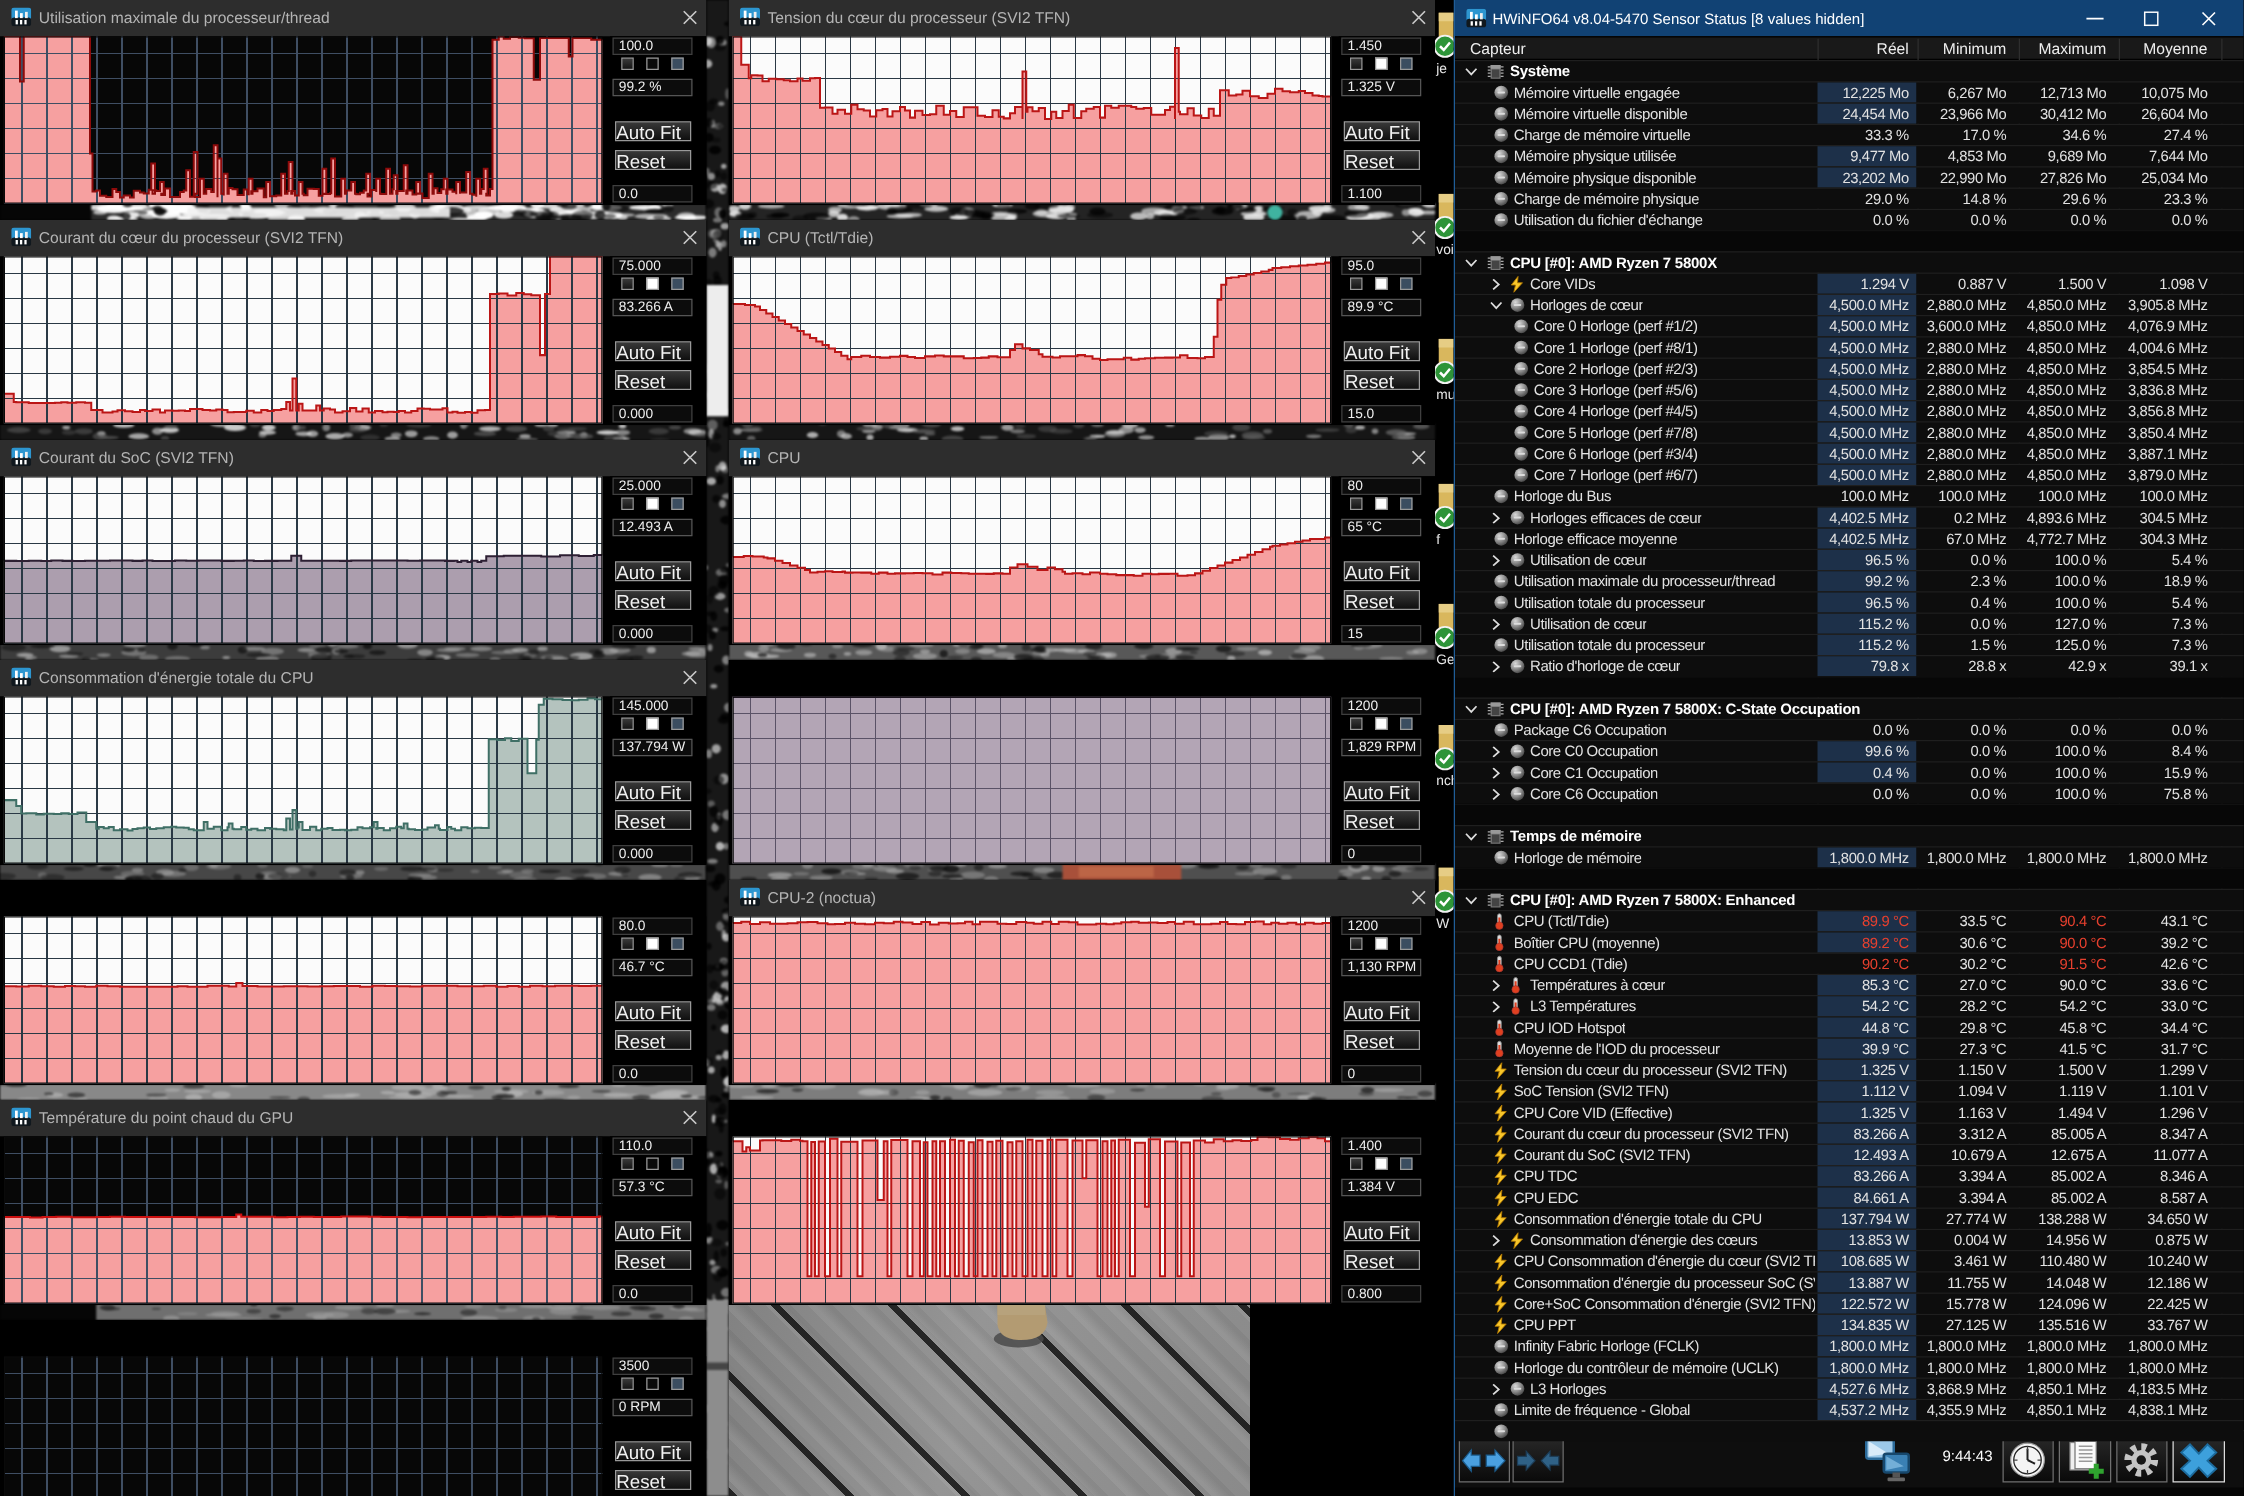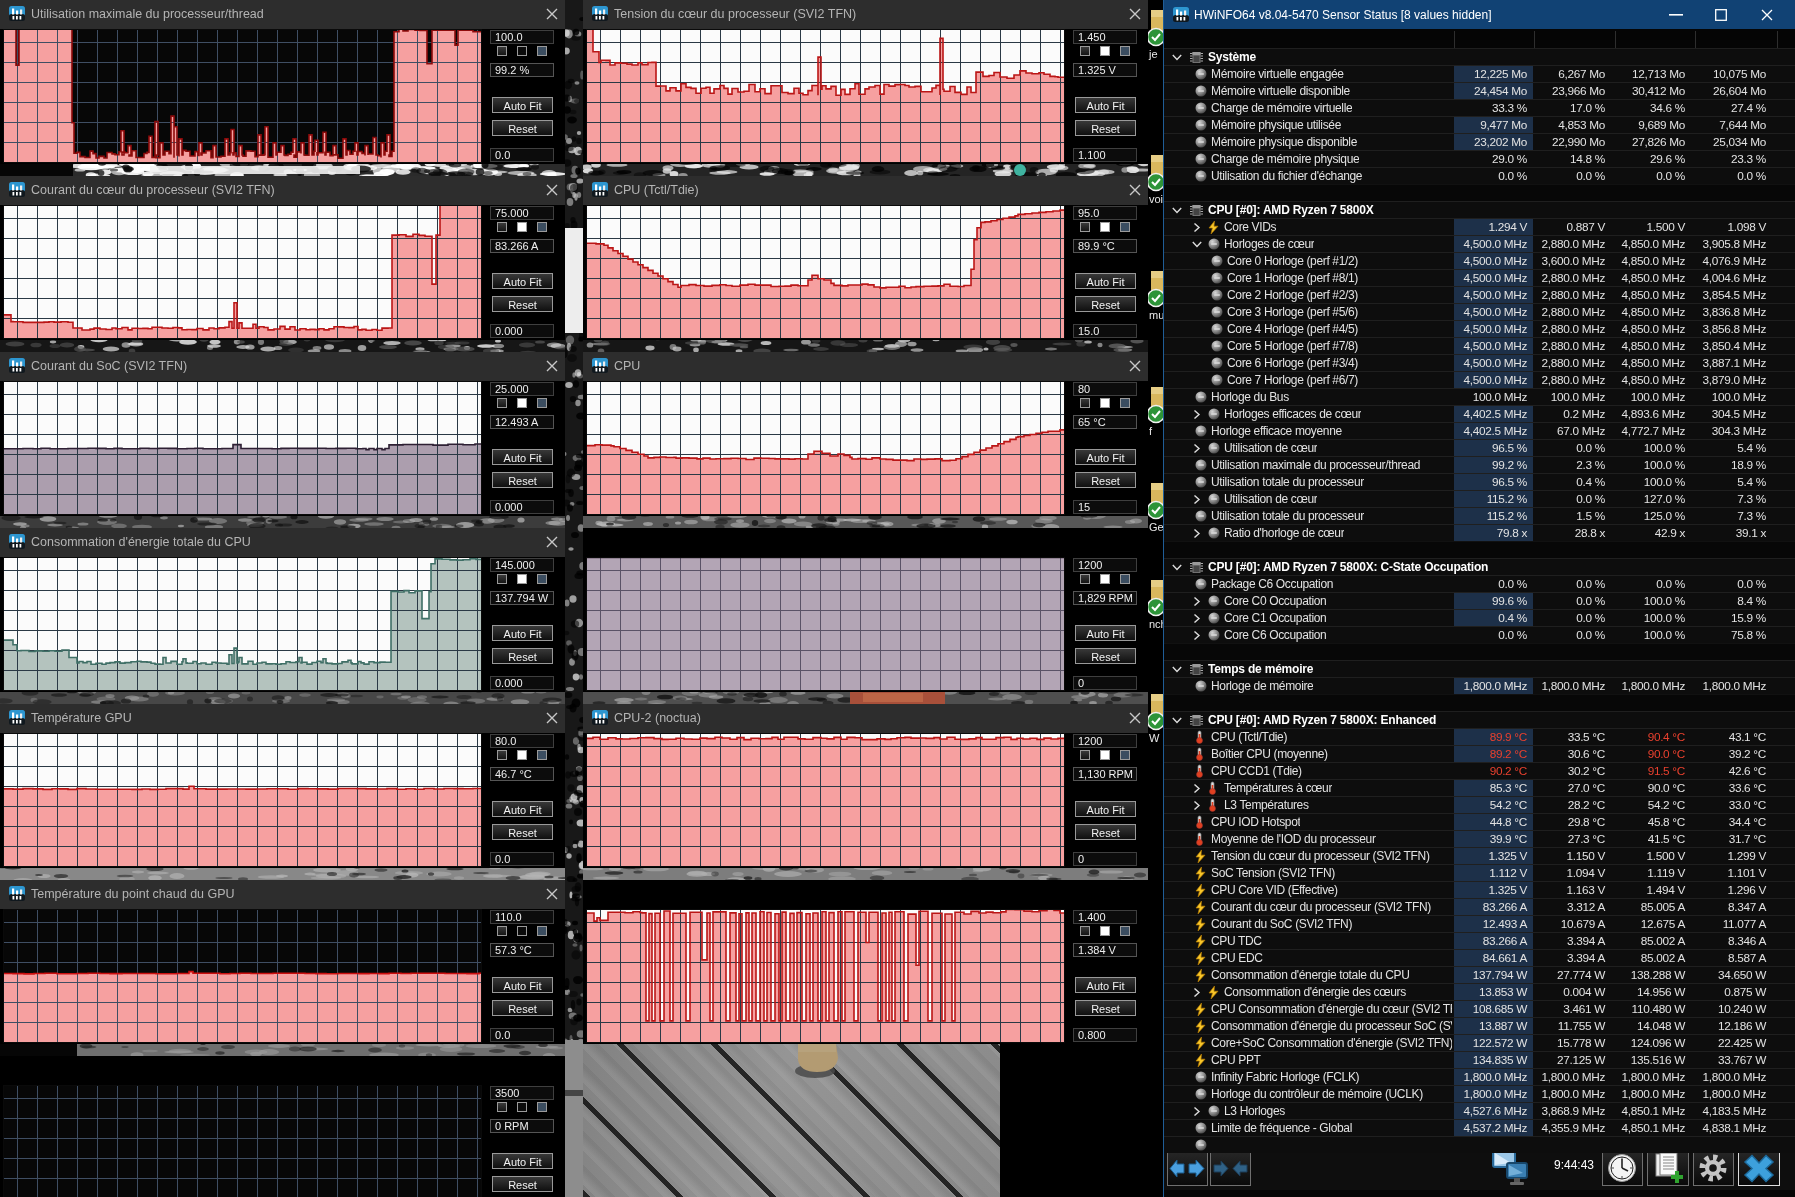--- a/index.html
+++ b/index.html
@@ -4,21 +4,21 @@
 body{width:1795px;height:1197px;overflow:hidden;background:#000;font-family:"Liberation Sans",sans-serif;position:relative}
 .gwin{position:absolute;width:565px;height:164px;background:#000}
 .gtb{position:absolute;left:0;top:0;width:100%;height:29px;background:#2d2d2d}
 .gtt{position:absolute;left:31px;top:7px;font-size:12.5px;color:#b4b4b4;white-space:nowrap}
 .gx{position:absolute;right:7px;top:8px}
 .gplot{position:absolute;left:3px;top:29px}
 .gpanel{position:absolute;left:488px;top:29px;width:77px;height:135px;background:#000}
 .gbox{position:absolute;left:2px;width:64px;height:14px;background:#0c0c0c;border:1px solid #3f3f3f;color:#efefef;font-size:11px;line-height:12px;padding-left:4px;white-space:nowrap}
 .gcur{border-color:#555}
 .gcb{position:absolute;top:17px;width:10px;height:10px;border:1px solid #9a9a9a}
-.gbtn{position:absolute;left:4px;width:61px;height:16px;background:linear-gradient(#383838,#0f0f0f);border:1px solid #999;box-shadow:0 0 0 1px #000;color:#f2f2f2;font-size:11px;text-align:center;line-height:17px}
+.gbtn{position:absolute;left:4px;width:61px;height:16px;background:linear-gradient(#383838,#0f0f0f);border:1px solid #999;box-shadow:0 0 0 1px #000;color:#f2f2f2;font-size:15px;text-align:left;line-height:17px}
 .hw{position:absolute;left:1163px;top:0;width:632px;height:1197px;background:#050505;border-left:1px solid #1f5d97}
 .hwtitle{position:absolute;left:0;top:0;width:100%;height:29px;background:#114274}
 .hwtt{position:absolute;left:30px;top:8px;color:#fff;font-size:12px}
 .hwhdr{position:absolute;left:0;top:29px;width:100%;height:19px;background:#191919;border-top:1px solid #000;border-bottom:1px solid #000}
 .hwhdr span{position:absolute;top:2px;color:#eee;font-size:12.5px}
 .hwrows{position:absolute;left:0;top:48px;width:100%;z-index:3}
 .row{position:relative;height:17px;white-space:nowrap;background:#0d0d0d;border-top:1px solid #1f1f1f;box-sizing:border-box}
 .lbl{position:absolute;top:1px;color:#e2e2e2;font-size:12px;letter-spacing:-0.35px;overflow:hidden;white-space:nowrap}
 .sec{font-weight:bold;color:#fff;letter-spacing:-0.2px}
 .cell{position:absolute;top:1px;color:#e2e2e2;font-size:11.8px;letter-spacing:-0.3px;text-align:right}
@@ -1324,36 +1324,20 @@
       <div class="gcb" style="left:9px;background:linear-gradient(#3a3a3a,#151515)"></div>
       <div class="gcb" style="left:29px;background:#fff"></div>
       <div class="gcb" style="left:49px;background:#3b4d60"></div>
       <div class="gbox gcur" style="top:34px">137.794 W</div>
       <div class="gbtn" style="top:68px">Auto Fit</div>
       <div class="gbtn" style="top:91px">Reset</div>
       <div class="gbox" style="top:119px">0.000</div>
     </div>
   </div>
 <div class="gwin" style="left:0px;top:704px">
-    <div class="gtb">
-      <svg width="16" height="15" viewBox="0 0 16 15" style="position:absolute;left:9px;top:6px">
-        <rect x="0" y="0" width="16" height="10" rx="2.5" fill="#2d96d0"></rect>
-        <rect x="0" y="8" width="16" height="7" rx="2.5" fill="#10181e"></rect>
-        <rect x="3" y="2.5" width="2.2" height="6" fill="#fff"></rect>
-        <rect x="7" y="4.5" width="2.2" height="4" fill="#fff"></rect>
-        <rect x="11" y="3.5" width="2.2" height="5" fill="#eee"></rect>
-        <rect x="3.5" y="10" width="1.8" height="3.5" fill="#fff"></rect>
-        <rect x="7" y="10" width="1.8" height="3.5" fill="#fff"></rect>
-        <rect x="10.5" y="10" width="1.8" height="3.5" fill="#fff"></rect>
-      </svg>
-      <span class="gtt">Température GPU</span>
-      <svg class="gx" width="12" height="12" viewBox="0 0 12 12">
-        <path d="M1,1L11,11M11,1L1,11" stroke="#c8c8c8" stroke-width="1.4"></path>
-      </svg>
-    </div>
     <svg class="gplot" width="479" height="134" viewBox="0 0 479 134">
       <rect width="479" height="134" fill="#fbfbfb"></rect>
       <path d="M0,55.9L10,55.9L10,56.1L20,56.1L20,55.6L30,55.6L30,55.9L40,55.9L40,56.4L49,56.4L49,55.7L57,55.7L57,55.9L65,55.9L65,56.4L74,56.4L74,55.6L83,55.6L83,56L93,56L93,56.3L103,56.3L103,56.3L112,56.3L112,56.3L121,56.3L121,56.3L129,56.3L129,56.4L139,56.4L139,56L147,56L147,56.4L155,56.4L155,56.3L163,56.3L163,55.6L171,55.6L171,55.6L180,55.6L180,56.1L186,56.1L186,53.3L191,53.3L191,55.7L194,55.7L194,55.7L203,55.7L203,56.1L214,56.1L214,56.1L224,56.1L224,56L234,56L234,56L243,56L243,56.1L253,56.1L253,56L264,56L264,55.7L275,55.7L275,55.7L285,55.7L285,56.3L295,56.3L295,55.6L305,55.6L305,55.7L314,55.7L314,55.9L325,55.9L325,56.1L335,56.1L335,55.5L344,55.5L344,55.5L354,55.5L354,55.6L363,55.6L363,55.9L373,55.9L373,56L384,56L384,55.6L394,55.6L394,56.3L403,56.3L403,55.7L412,55.7L412,56.3L421,56.3L421,55.5L431,55.5L431,56L441,56L441,55.5L451,55.5L451,55.6L460,55.6L460,55.7L470,55.7L470,55.5L479,55.5L479,134 L0,134 Z" fill="#f6a0a0"></path>
       <path d="M14.5,0V134M34.5,0V134M54.5,0V134M74.5,0V134M94.5,0V134M114.5,0V134M134.5,0V134M154.5,0V134M174.5,0V134M194.5,0V134M214.5,0V134M234.5,0V134M254.5,0V134M274.5,0V134M294.5,0V134M314.5,0V134M334.5,0V134M354.5,0V134M374.5,0V134M394.5,0V134M414.5,0V134M434.5,0V134M454.5,0V134M474.5,0V134M0,13.5H479M0,33.5H479M0,53.5H479M0,73.5H479M0,93.5H479M0,113.5H479M0,133.5H479" stroke="#2a3945" stroke-width="1" fill="none" shape-rendering="crispEdges"></path>
       <path d="M0,55.9L10,55.9L10,56.1L20,56.1L20,55.6L30,55.6L30,55.9L40,55.9L40,56.4L49,56.4L49,55.7L57,55.7L57,55.9L65,55.9L65,56.4L74,56.4L74,55.6L83,55.6L83,56L93,56L93,56.3L103,56.3L103,56.3L112,56.3L112,56.3L121,56.3L121,56.3L129,56.3L129,56.4L139,56.4L139,56L147,56L147,56.4L155,56.4L155,56.3L163,56.3L163,55.6L171,55.6L171,55.6L180,55.6L180,56.1L186,56.1L186,53.3L191,53.3L191,55.7L194,55.7L194,55.7L203,55.7L203,56.1L214,56.1L214,56.1L224,56.1L224,56L234,56L234,56L243,56L243,56.1L253,56.1L253,56L264,56L264,55.7L275,55.7L275,55.7L285,55.7L285,56.3L295,56.3L295,55.6L305,55.6L305,55.7L314,55.7L314,55.9L325,55.9L325,56.1L335,56.1L335,55.5L344,55.5L344,55.5L354,55.5L354,55.6L363,55.6L363,55.9L373,55.9L373,56L384,56L384,55.6L394,55.6L394,56.3L403,56.3L403,55.7L412,55.7L412,56.3L421,56.3L421,55.5L431,55.5L431,56L441,56L441,55.5L451,55.5L451,55.6L460,55.6L460,55.7L470,55.7L470,55.5L479,55.5" stroke="#bb1616" stroke-width="1.6" fill="none"></path>
       <rect x="0.5" y="0.5" width="478" height="133" fill="none" stroke="#0a0a0a"></rect>
     </svg>
     <div class="gpanel">
       <div class="gbox" style="top:1px">80.0</div>
       <div class="gcb" style="left:9px;background:linear-gradient(#3a3a3a,#151515)"></div>
@@ -1610,20 +1594,27 @@
       <svg style="position:absolute;left:505px;top:14px" width="14" height="2">
         <rect width="14" height="1.6" fill="#fff"></rect>
       </svg>
       <svg style="position:absolute;left:551px;top:9px" width="12" height="12">
         <rect x="0.7" y="0.7" width="10.6" height="10.6" fill="none" stroke="#fff" stroke-width="1.3"></rect>
       </svg>
       <svg style="position:absolute;left:597px;top:9px" width="12" height="12">
         <path d="M1,1L11,11M11,1L1,11" stroke="#fff" stroke-width="1.3"></path>
       </svg>
     </div>
+    <div class="hwhdr">
+      <span style="left:12px">Capteur</span>
+      <span style="right:268px">Réel</span>
+      <span style="right:190px">Minimum</span>
+      <span style="right:110px">Maximum</span>
+      <span style="right:29px">Moyenne</span>
+    </div>
     <div class="hwrows">
       <div class="row">
         <svg class="chev" style="left:8px" width="10" height="9" viewBox="0 0 10 9">
           <path d="M0.8,2L5,6.5L9.2,2" stroke="#ddd" stroke-width="1.4" fill="none"></path>
         </svg>
         <svg width="13" height="13" viewBox="0 0 13 13" style="position:absolute;top:2px;left:26px">
           <rect x="2.5" y="1" width="8" height="11" fill="#777"></rect>
           <rect x="2.5" y="1" width="8" height="3" fill="#999"></rect>
           <rect x="3.5" y="4.6" width="6" height="6.5" fill="#444"></rect>
           <g stroke="#aaa" stroke-width="1">

